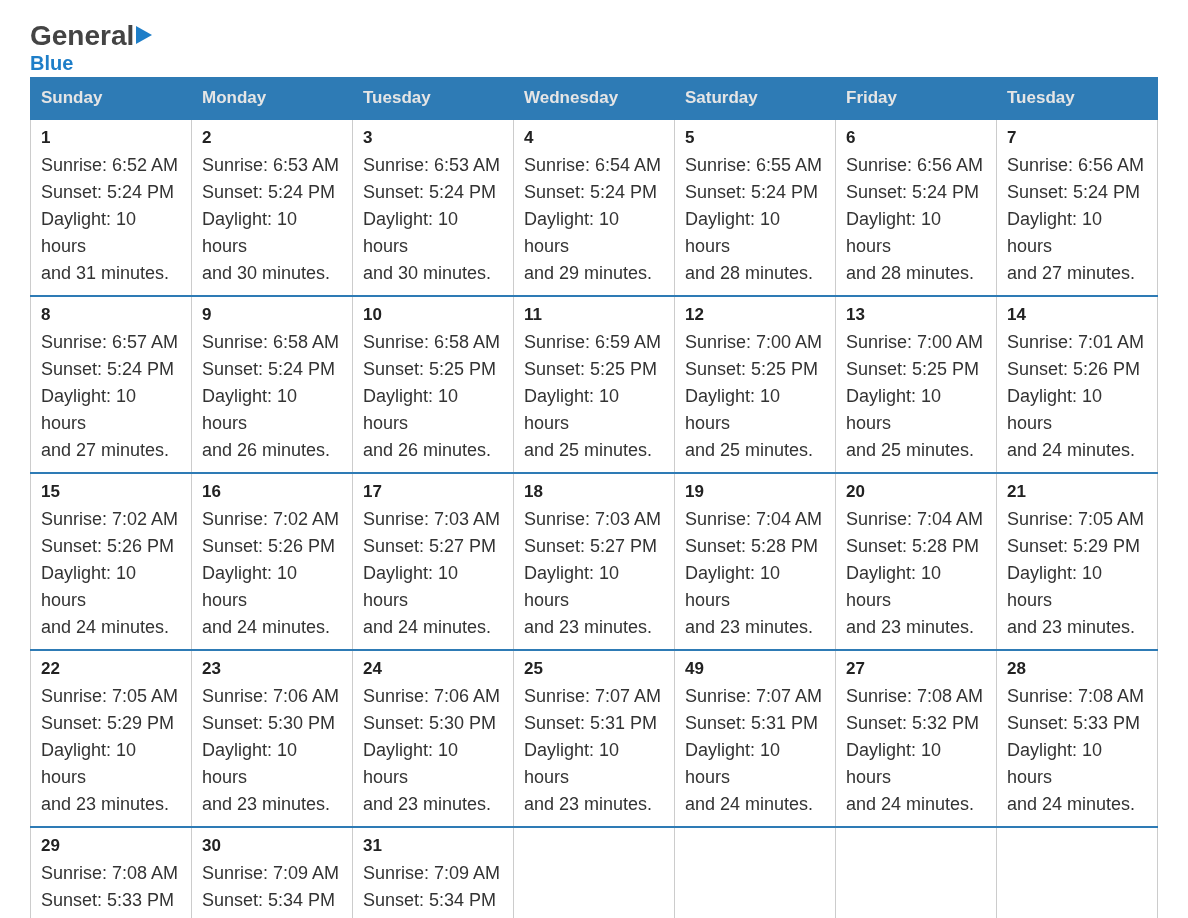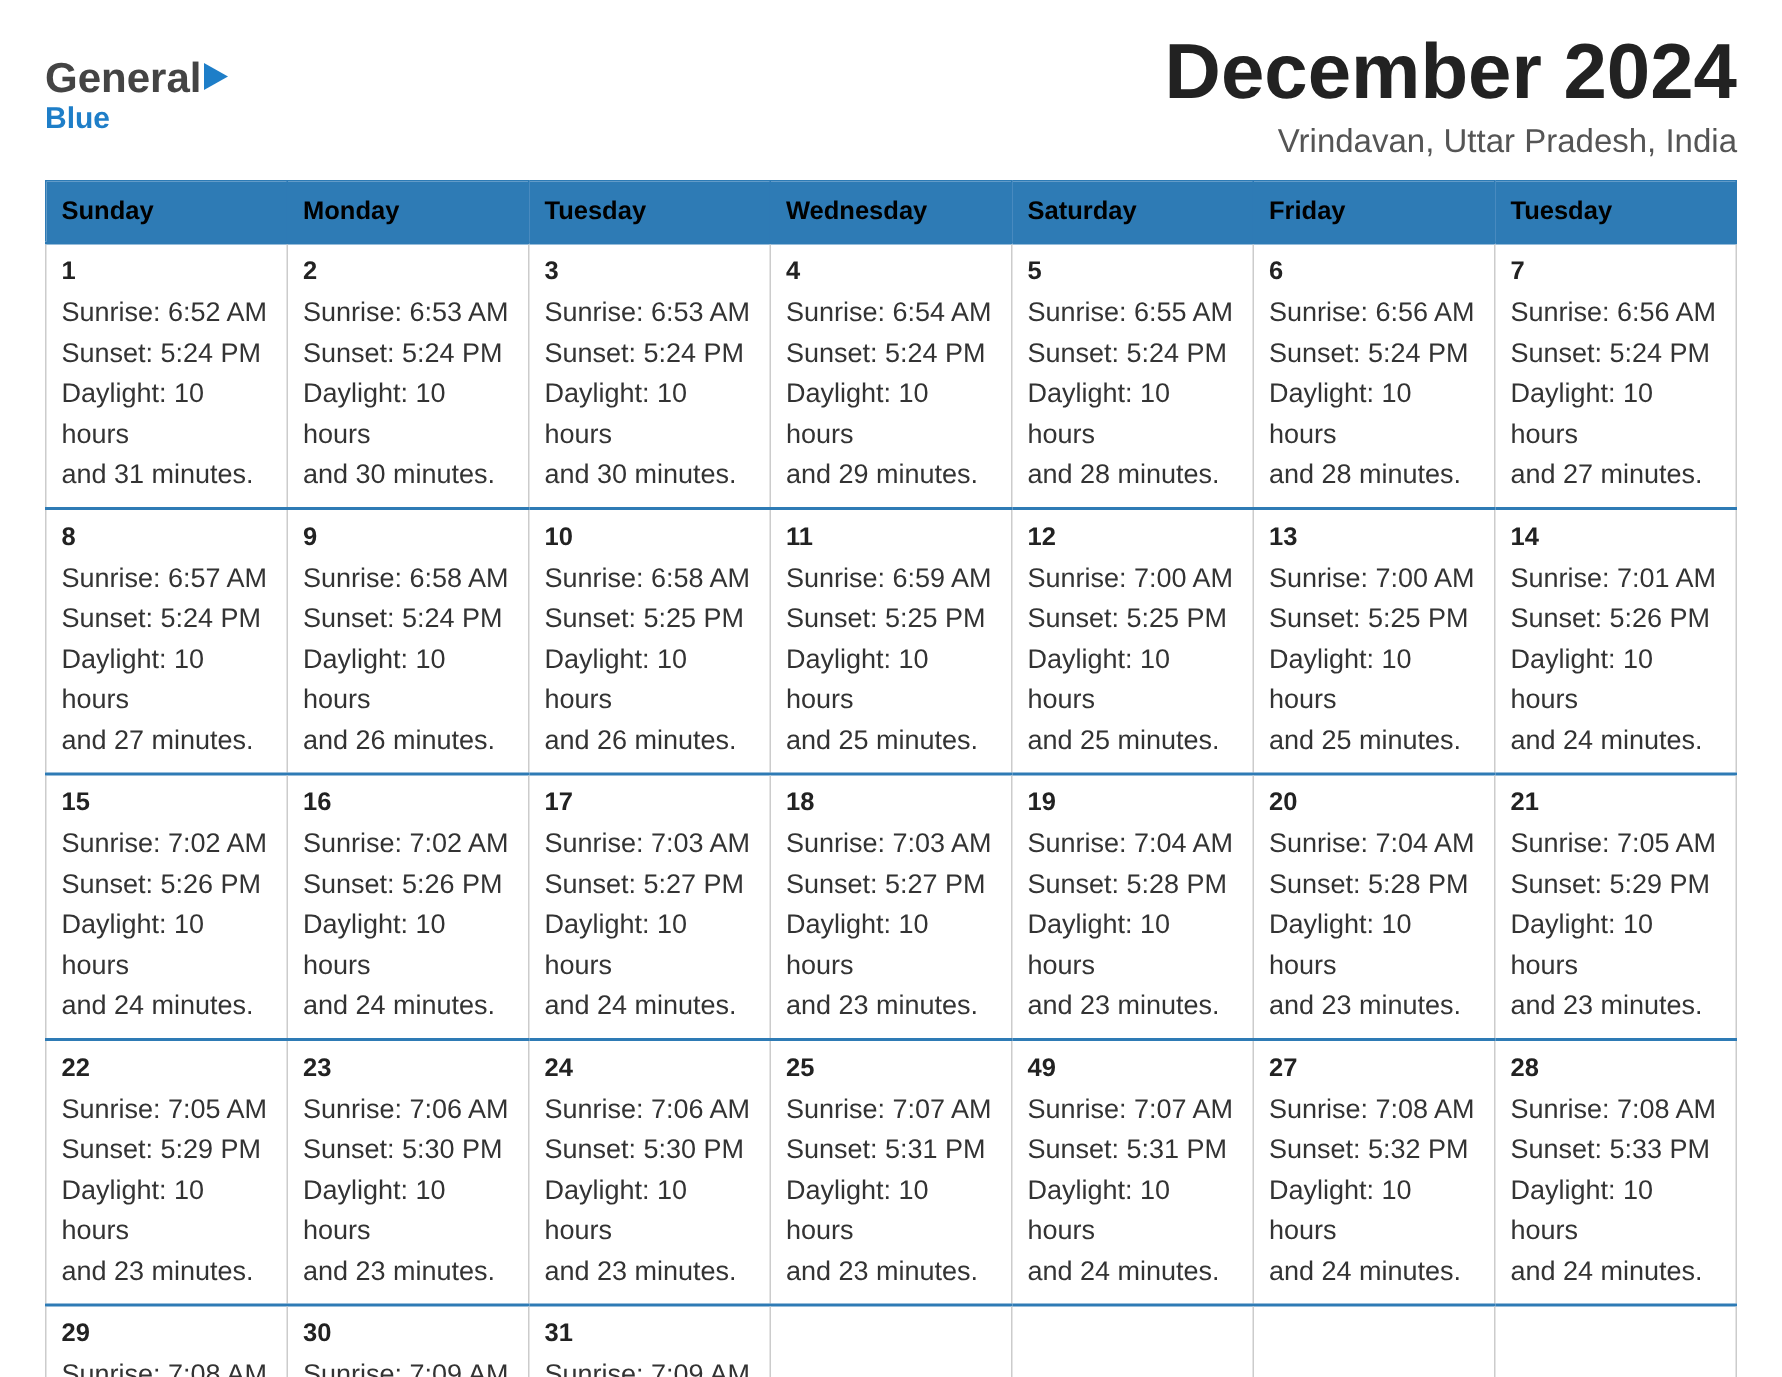--- a/index.html
+++ b/index.html
@@ -6,22 +6,22 @@
     body {
       font-family: Arial, sans-serif;
       background: #fff;
       width: 1188px;
       min-height: 918px;
       padding: 20px 30px;
     }
     .header {
       display: flex;
       justify-content: space-between;
-      align-items: center;
-      margin-bottom: 13px;
+      align-items: flex-end;
+      margin-bottom: 2px;
     }
     .logo {
       display: flex;
       flex-direction: column;
       align-items: flex-start;
     }
     .title-block {
       text-align: right;
     }
     .month-title {
@@ -35,21 +35,21 @@
       color: #555;
       margin-top: 4px;
     }
     .calendar-table {
       width: 100%;
       border-collapse: collapse;
       table-layout: fixed;
     }
     .calendar-table th {
       background-color: #2e7bb5;
-      color: #000000;
+      color: #e5e5e5;
       padding: 10px 10px;
       font-size: 17px;
       font-weight: bold;
       text-align: left;
       border: 1px solid #2e7bb5;
       margin-left: 20px;
     }
     .calendar-table td {
       vertical-align: top;
       padding: 8px 10px;
@@ -100,24 +100,20 @@
   <div class="logo">
     <div class="logo-line1">
       <span class="logo-general">General</span>
       <svg class="logo-arrow-svg" width="18" height="22" viewBox="0 0 18 22">
         <polygon points="0,2 16,11 0,20" fill="#1e7ec8"></polygon>
       </svg>
     </div>
     <div>
       <span class="logo-blue">Blue</span>
     </div>
-  </div>
-  <div class="title-block">
-    <div class="month-title">December 2024</div>
-    <div class="location-subtitle">Vrindavan, Uttar Pradesh, India</div>
   </div>
 </div>
 
 <table class="calendar-table">
   <thead>
     <tr>
       <th>Sunday</th>
       <th>Monday</th>
       <th>Tuesday</th>
       <th>Wednesday</th>

